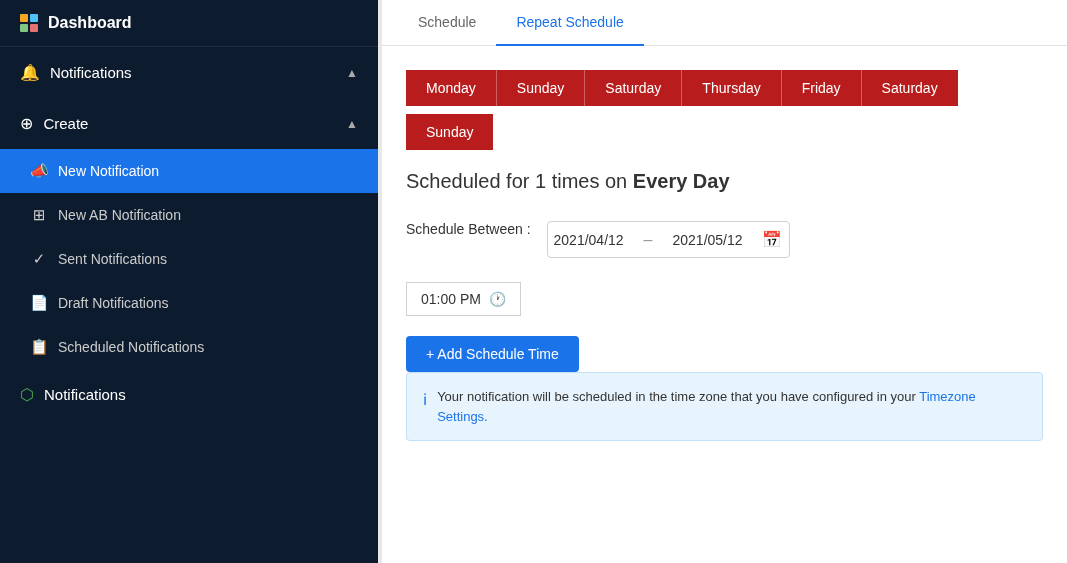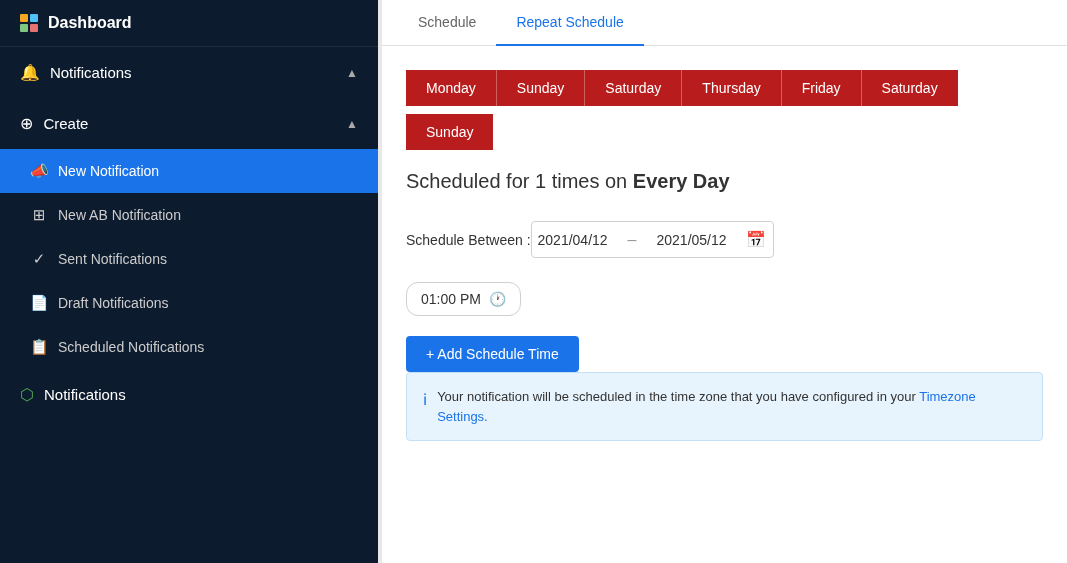--- a/index.html
+++ b/index.html
@@ -141,21 +141,21 @@
       font-size: 20px;
       color: #333;
       margin-bottom: 28px;
     }
     .schedule-text strong {
       font-weight: 700;
     }
 
     .schedule-between {
       display: flex;
-      align-items: center;
+      gap: 16px;
       margin-bottom: 24px;
     }
     .schedule-between label {
       font-size: 14px;
       color: #333;
       white-space: nowrap;
     }
     .date-range-box {
       display: flex;
       align-items: center;
@@ -180,21 +180,21 @@
     .time-row {
       display: flex;
       align-items: center;
       gap: 16px;
       margin-bottom: 20px;
     }
     .time-box {
       display: flex;
       align-items: center;
       border: 1px solid #d0d0d0;
-      border-radius: 12px;
+      border-radius: 0;
       padding: 8px 14px;
       gap: 8px;
       background: #fff;
     }
     .time-box .time-val {
       font-size: 14px;
       color: #333;
     }
     .time-box .clock-icon {
       color: #999;

